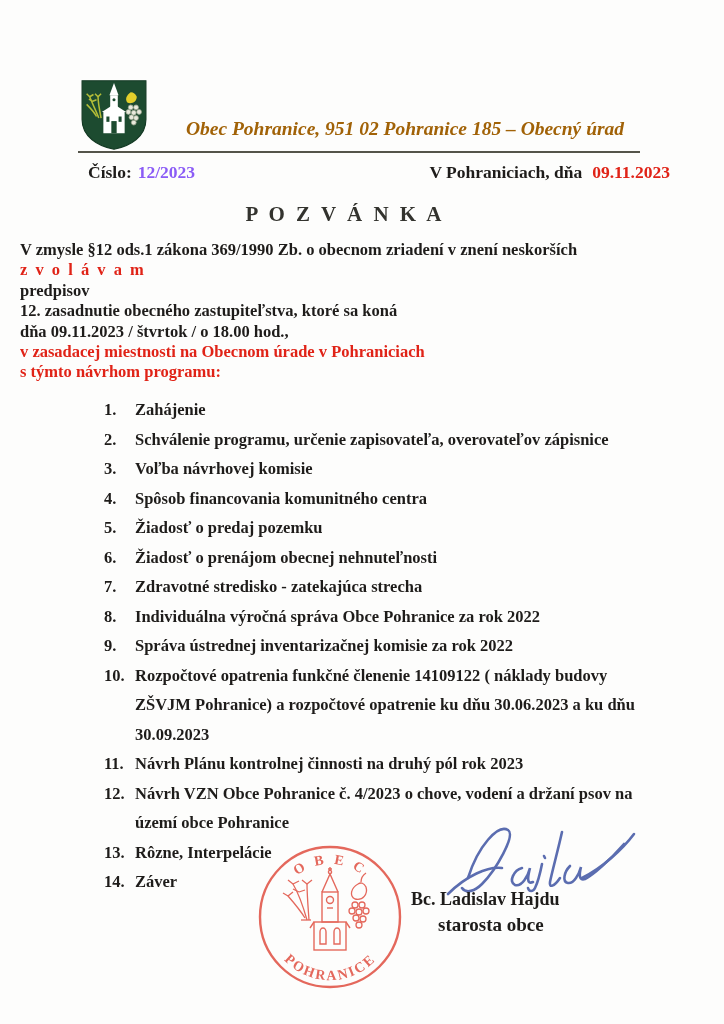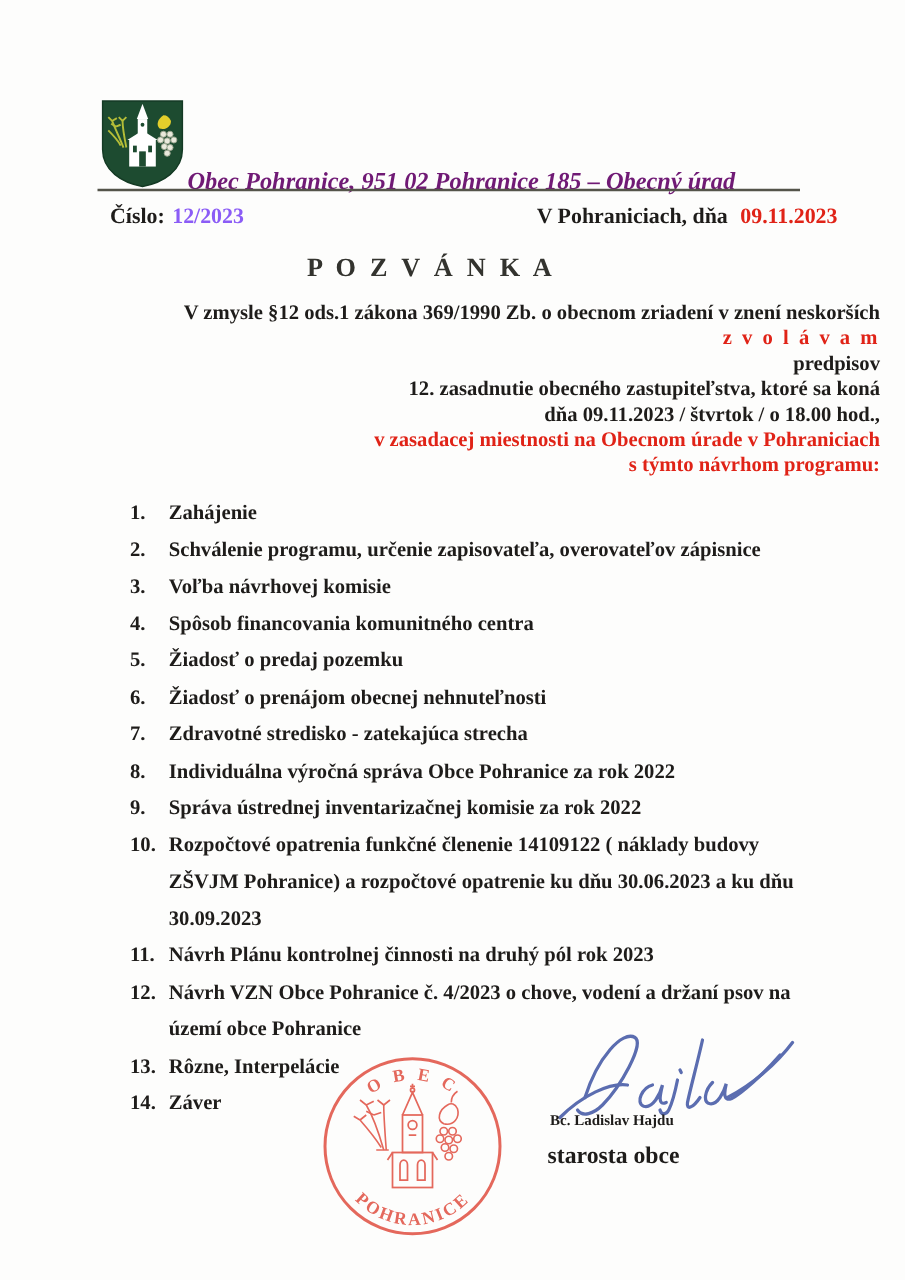--- a/index.html
+++ b/index.html
@@ -9,24 +9,24 @@
     width:724px; height:1024px;
     margin:0 auto;
     background:#fdfdfc;
     font-family:"Liberation Serif", serif;
     color:#1e1c1a;
     overflow:hidden;
   }
   
   .crest { position:absolute; left:76px; top:78px; width:76px; height:74px; }
   .org-title {
-    position:absolute; left:150px; top:135px; width:510px;
-    text-align:left;
+    position:absolute; left:150px; top:118px; width:510px;
+    text-align:center;
     font-size:19.5px; font-style:italic; font-weight:bold;
-    color:#701a75;
+    color:#a16207;
   }
   .rule {
     position:absolute; left:78px; top:151px; width:562px;
     border-top:2px solid #54544a;
   }
   .meta {
     position:absolute; left:88px; top:162px; width:582px;
     display:flex; justify-content:space-between;
     font-size:17.5px; font-weight:bold;
   }
@@ -35,43 +35,43 @@
   .meta .right { display:flex; }
   
   .doc-title {
     position:absolute; left:0; top:202px; width:690px;
     text-align:center;
     font-size:21px; font-weight:bold; letter-spacing:3px;
     color:#33332e;
   }
   .intro {
     position:absolute; left:20px; top:240px; width:684px;
-    text-align:right;
+    text-align:left;
     font-size:16.5px; font-weight:bold;
     line-height:20.4px;
     white-space:nowrap;
   }
   .intro .line { white-space:nowrap; }
   .intro .red { color:#e02317; }
   .intro .spaced { letter-spacing:2px; }
   
   .program {
     position:absolute; left:104px; top:395px; width:552px;
     font-size:16.5px; font-weight:bold;
     line-height:29.5px;
   }
   .item { display:flex; }
   .item .num { width:31px; flex:0 0 31px; }
   .item .txt { flex:1; }
   
   .stamp { position:absolute; left:255px; top:842px; width:150px; height:150px; }
   .sig-script { position:absolute; left:438px; top:818px; width:210px; height:86px; }
   .sig-name {
-    position:absolute; left:440px; top:889px;
-    font-size:12px; font-weight:bold;text-align:right;
+    position:absolute; left:411px; top:889px;
+    font-size:18px; font-weight:bold;text-align:right;
   }
   .sig-role {
     position:absolute; left:438px; top:914px;
     font-size:19px; font-weight:bold;
   }
   .stamp-text { font-family:"Liberation Serif", serif; font-weight:bold; }
 </style>
 </head>
 <body>
 

